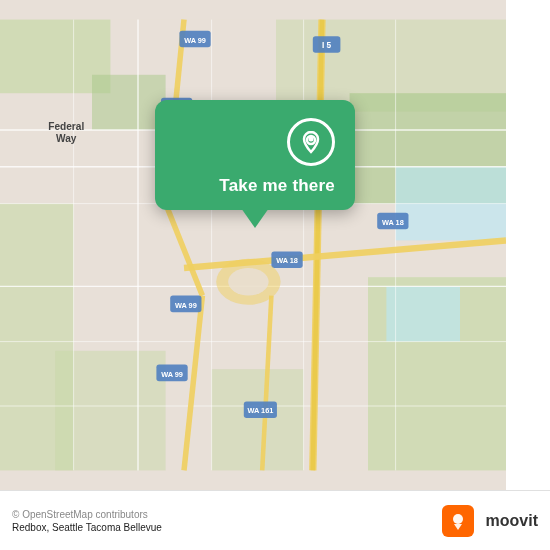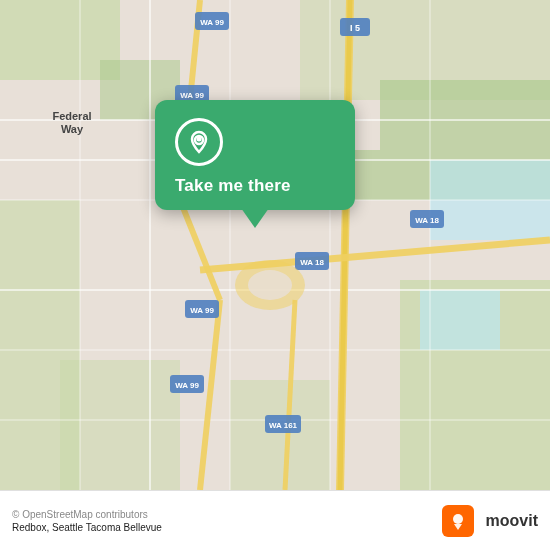--- a/index.html
+++ b/index.html
@@ -1,19 +1,19 @@
 <!DOCTYPE html>
 <html><head>
   <meta charset="utf-8">
   <style>
     * { margin: 0; padding: 0; box-sizing: border-box; }
     body { width: 550px; height: 550px; overflow: hidden; font-family: Arial, sans-serif; position: relative; }
 
     #map-container {
-      width: 550px;
+      width: 506px;
       height: 490px;
       position: relative;
       overflow: hidden;
       background-color: #e8e0d8;
     }
 
     
     #map-bg {
       width: 100%;
       height: 100%;
@@ -24,21 +24,21 @@
     
     #popup-card {
       position: absolute;
       top: 100px;
       left: 155px;
       width: 200px;
       background: #3aaa6e;
       border-radius: 12px;
       display: flex;
       flex-direction: column;
-      align-items: flex-start;
+      align-items: flex-end;
       padding: 18px 20px 14px;
       box-shadow: 0 4px 16px rgba(0,0,0,0.3);
       cursor: pointer;
     }
 
     #popup-card::after {
       content: '';
       position: absolute;
       bottom: -18px;
       left: 50%;

